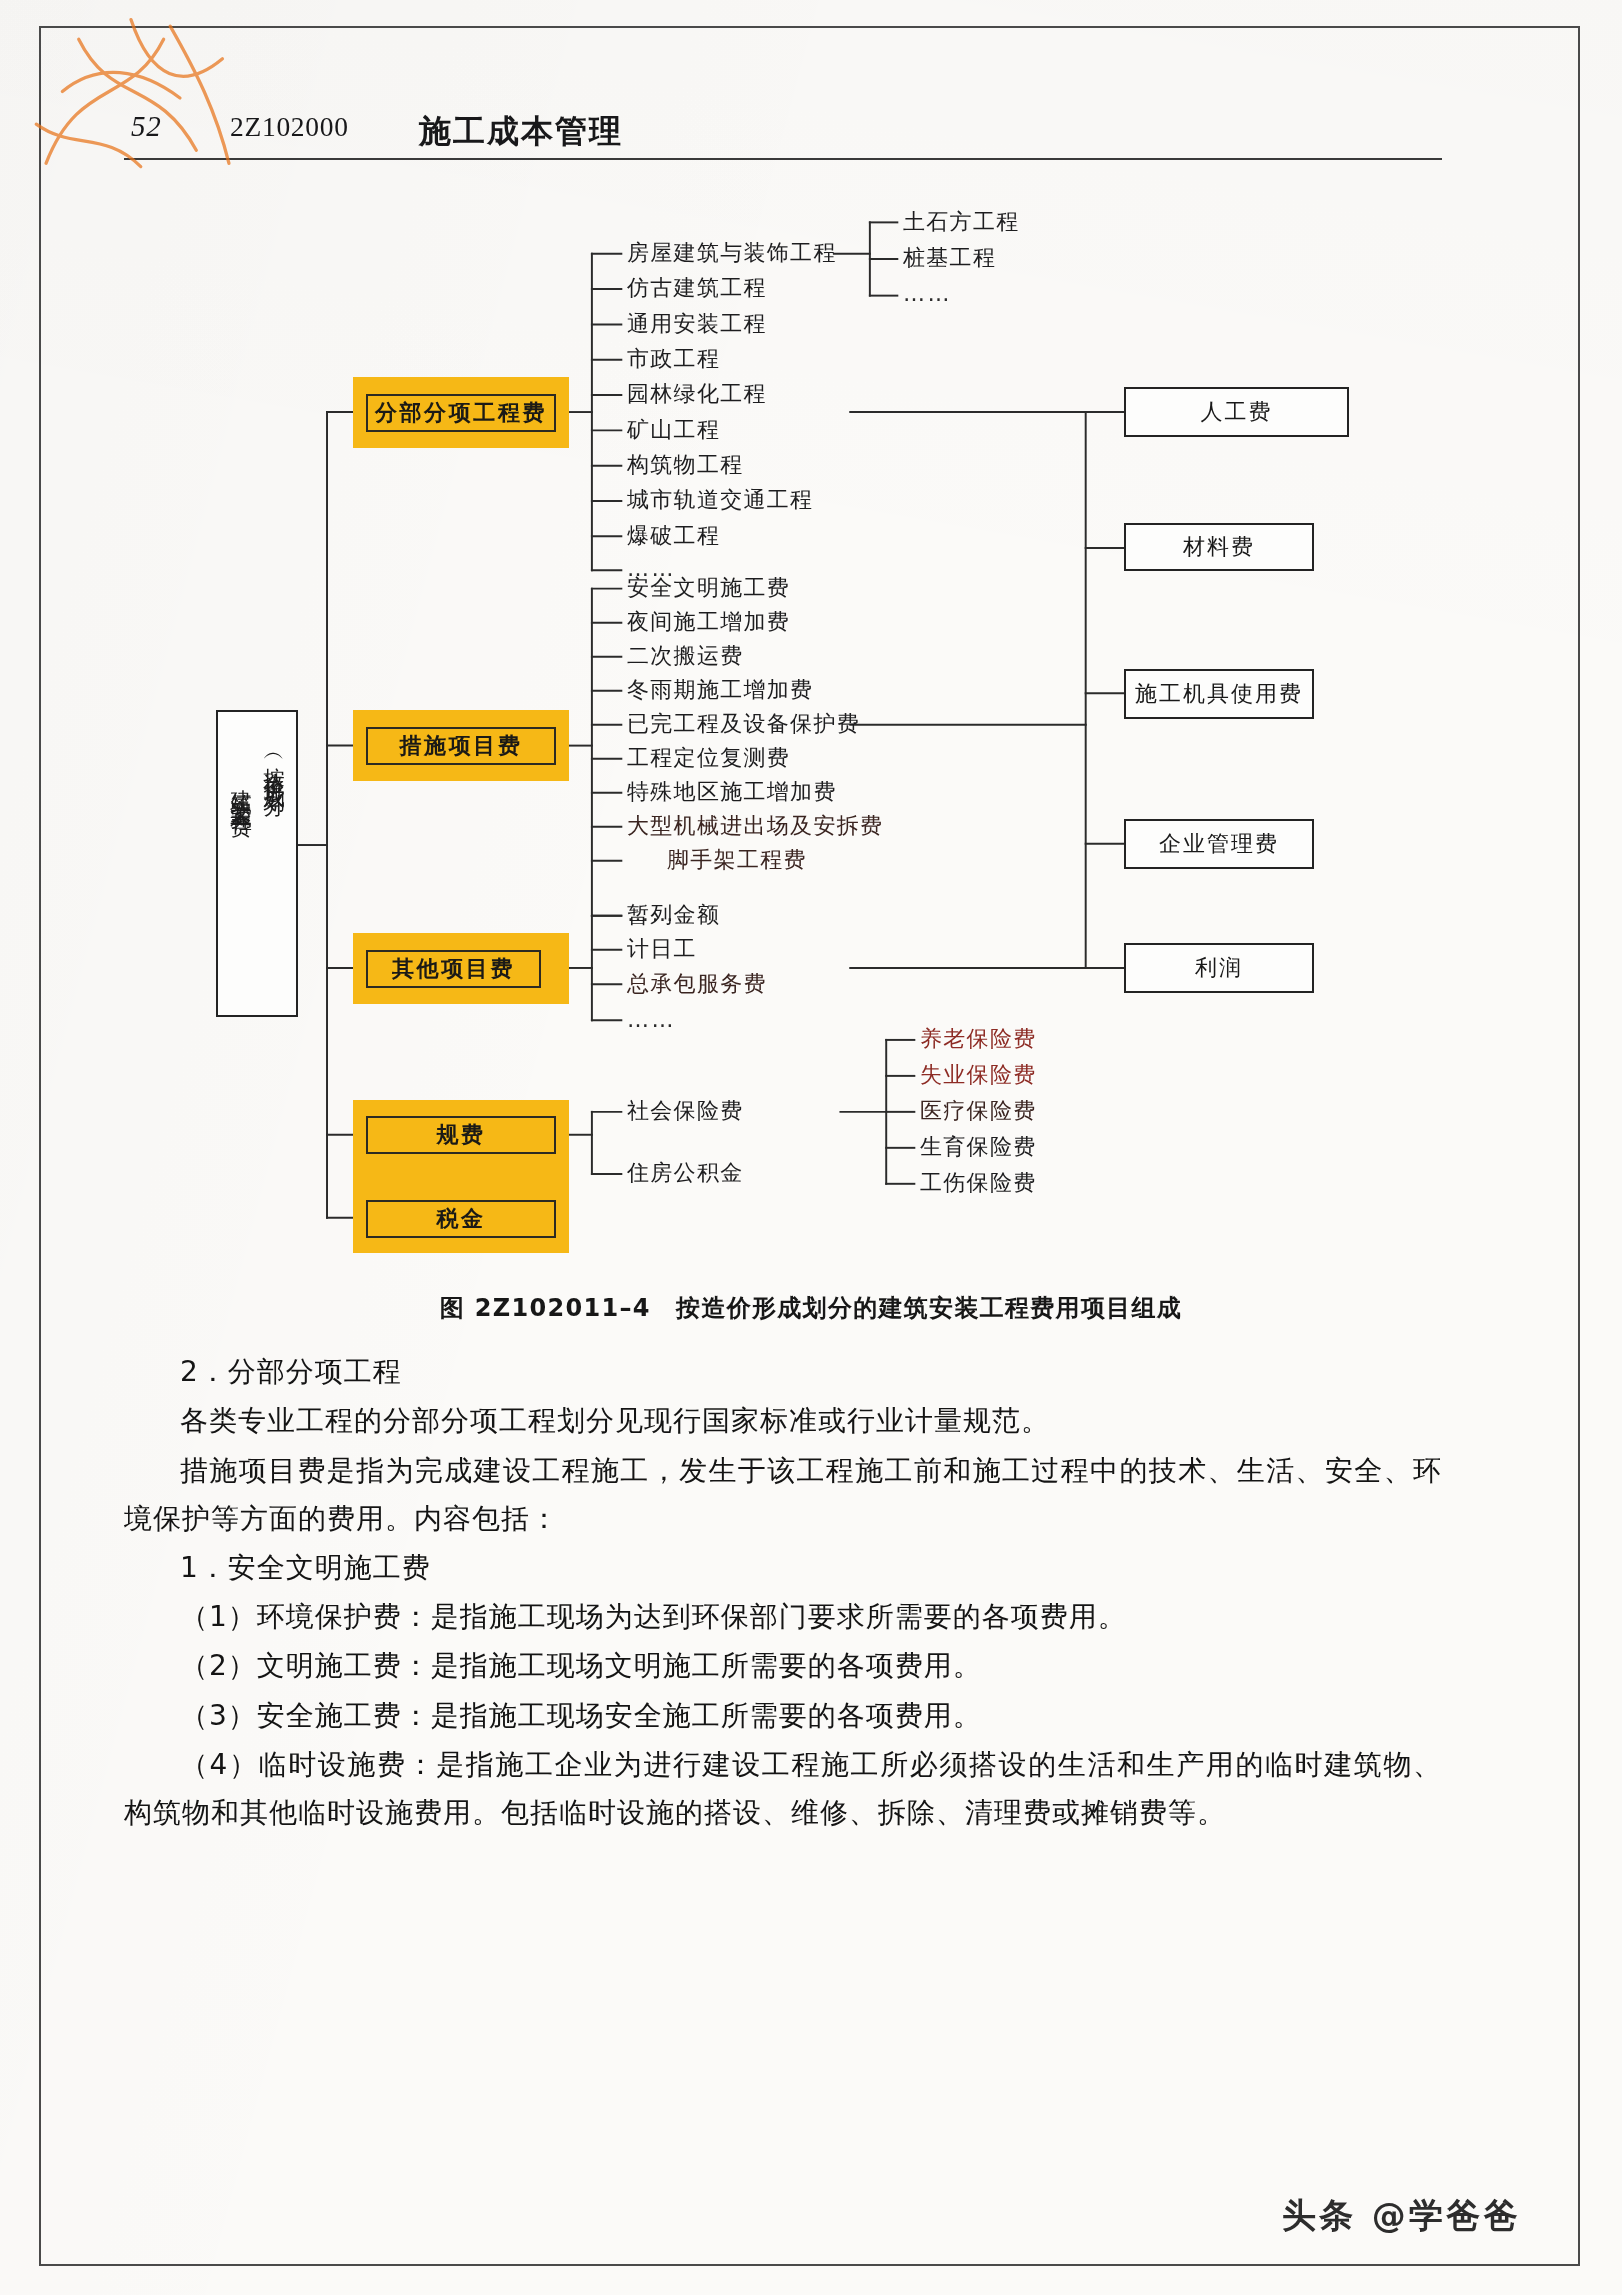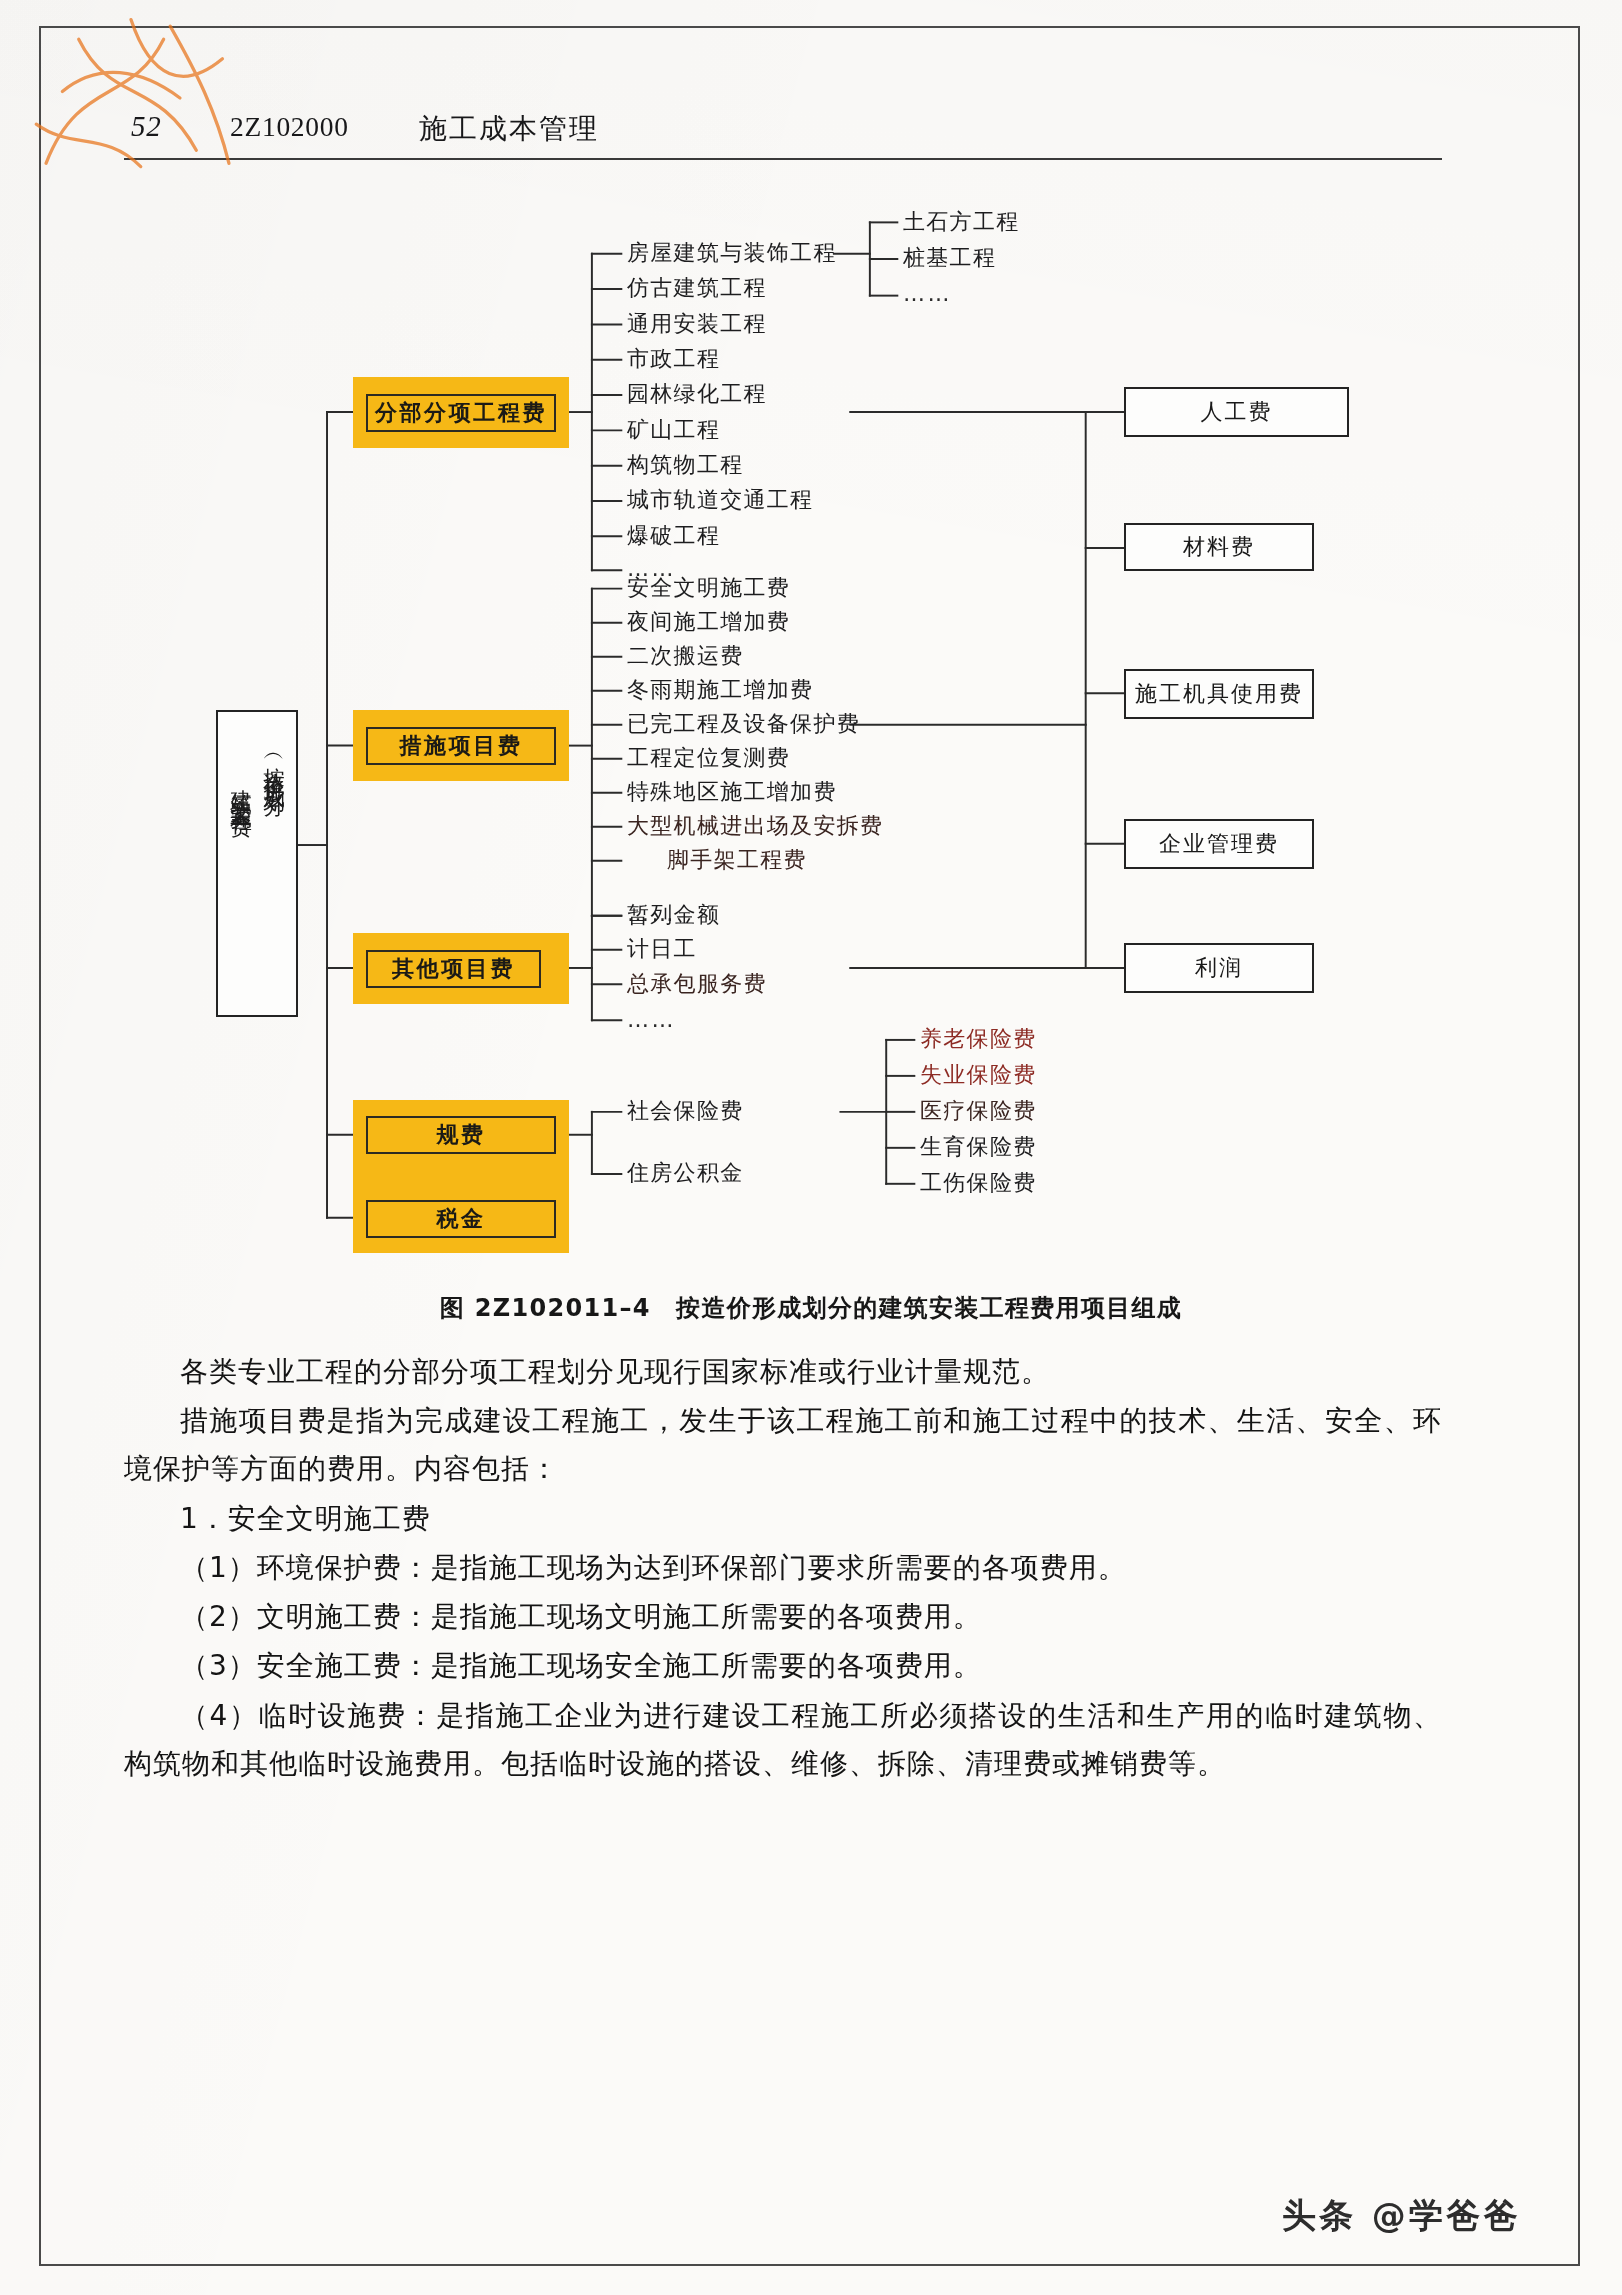--- a/index.html
+++ b/index.html
@@ -25,22 +25,22 @@
   .head{position:absolute;left:131px;top:110px;width:1308px;height:46px;}
   .head .pnum{
     position:absolute;left:0;top:0;font-size:29px;font-style:italic;
     font-family:"Liberation Serif",serif;letter-spacing:0.7px;
   }
   .head .code{
     position:absolute;left:99px;top:1.3px;font-size:27.5px;
     font-family:"Liberation Serif",serif;letter-spacing:0.7px;
   }
   .head .htitle{
-    position:absolute;left:288px;top:0px;font-size:28px;letter-spacing:2px;
-    font-family:"DejaVu Sans",sans-serif;font-weight:400;
+    position:absolute;left:288px;top:0px;font-size:32px;letter-spacing:2px;
+    font-family:"DejaVu Sans",sans-serif;font-weight:700;
   }
   .headrule{
     position:absolute;left:124px;top:158px;width:1318px;height:0;
     border-top:2px solid #3a3a3a;
   }
 
   
   .diagram{position:absolute;left:0;top:0;width:1622px;height:1295px;}
   .diagram svg{position:absolute;left:0;top:0;}
 
@@ -272,20 +272,21 @@
   <div class="boxnode" style="left:1124px;top:523px;width:190px;height:48px;">材料费</div>
   <div class="boxnode" style="left:1124px;top:669px;width:190px;height:50px;">施工机具使用费</div>
   <div class="boxnode" style="left:1124px;top:819px;width:190px;height:50px;">企业管理费</div>
   <div class="boxnode" style="left:1124px;top:943px;width:190px;height:50px;">利润</div>
 
 </div>
 
 <div class="caption">图 2Z102011–4　按造价形成划分的建筑安装工程费用项目组成</div>
 
 <div class="body">
+  <p class="ind">2．分部分项工程</p>
   <p class="ind">各类专业工程的分部分项工程划分见现行国家标准或行业计量规范。</p>
   <p class="ind">措施项目费是指为完成建设工程施工，发生于该工程施工前和施工过程中的技术、生活、安全、环境保护等方面的费用。内容包括：</p>
   <p class="ind">1．安全文明施工费</p>
   <p class="ind2">（1）环境保护费：是指施工现场为达到环保部门要求所需要的各项费用。</p>
   <p class="ind2">（2）文明施工费：是指施工现场文明施工所需要的各项费用。</p>
   <p class="ind2">（3）安全施工费：是指施工现场安全施工所需要的各项费用。</p>
   <p class="ind2">（4）临时设施费：是指施工企业为进行建设工程施工所必须搭设的生活和生产用的临时建筑物、构筑物和其他临时设施费用。包括临时设施的搭设、维修、拆除、清理费或摊销费等。</p>
 </div>
 
 <div class="wm">头条 @学爸爸</div>

